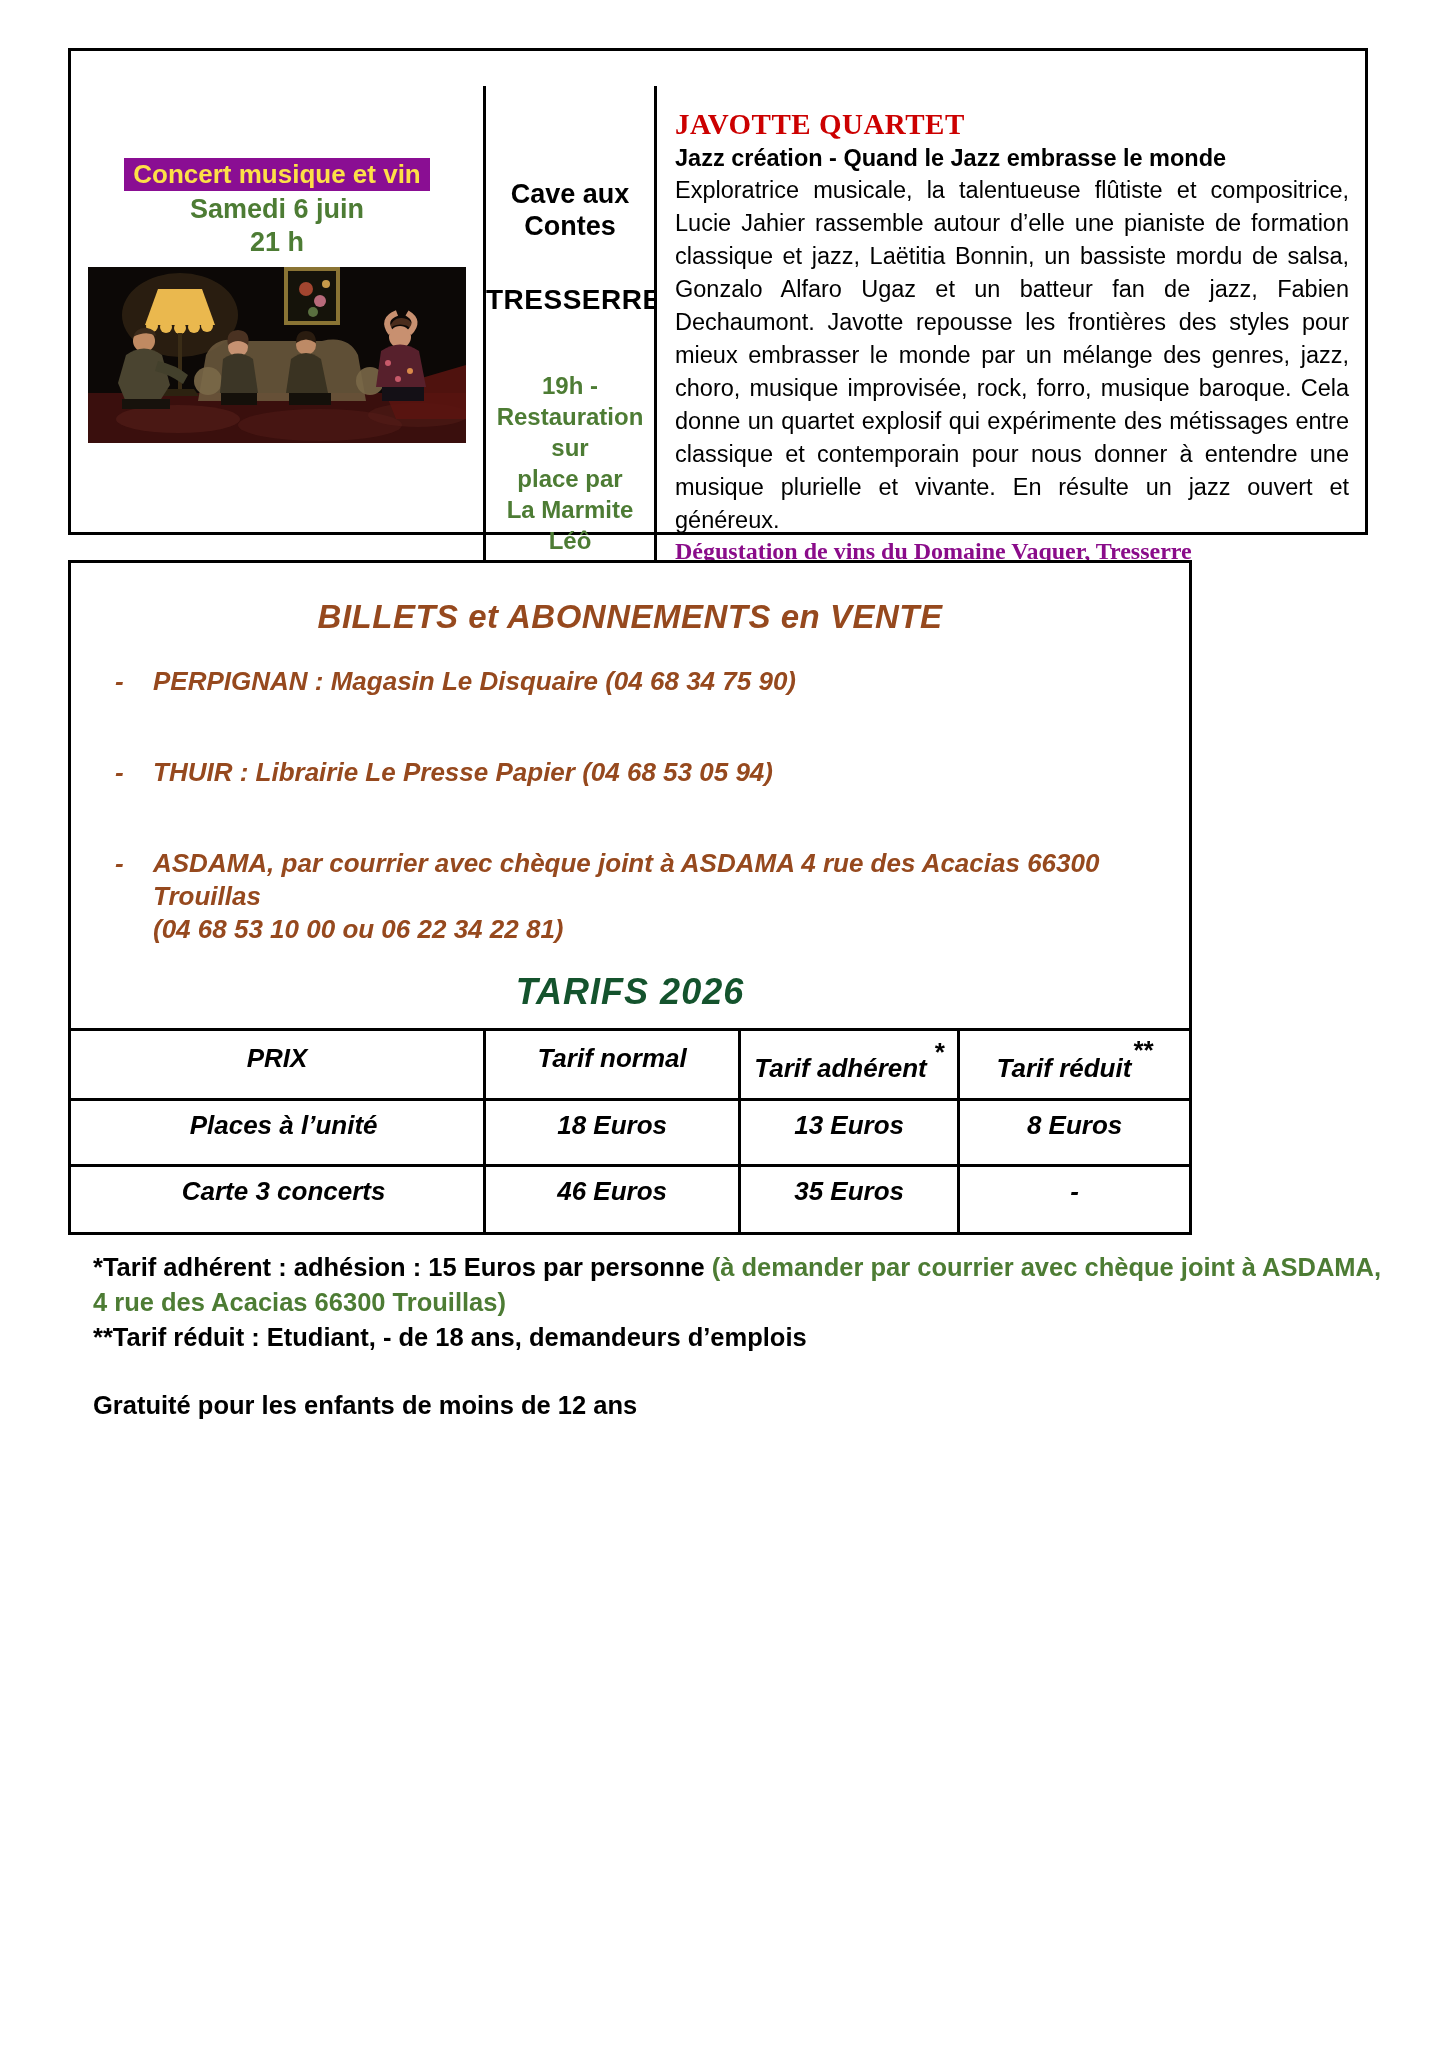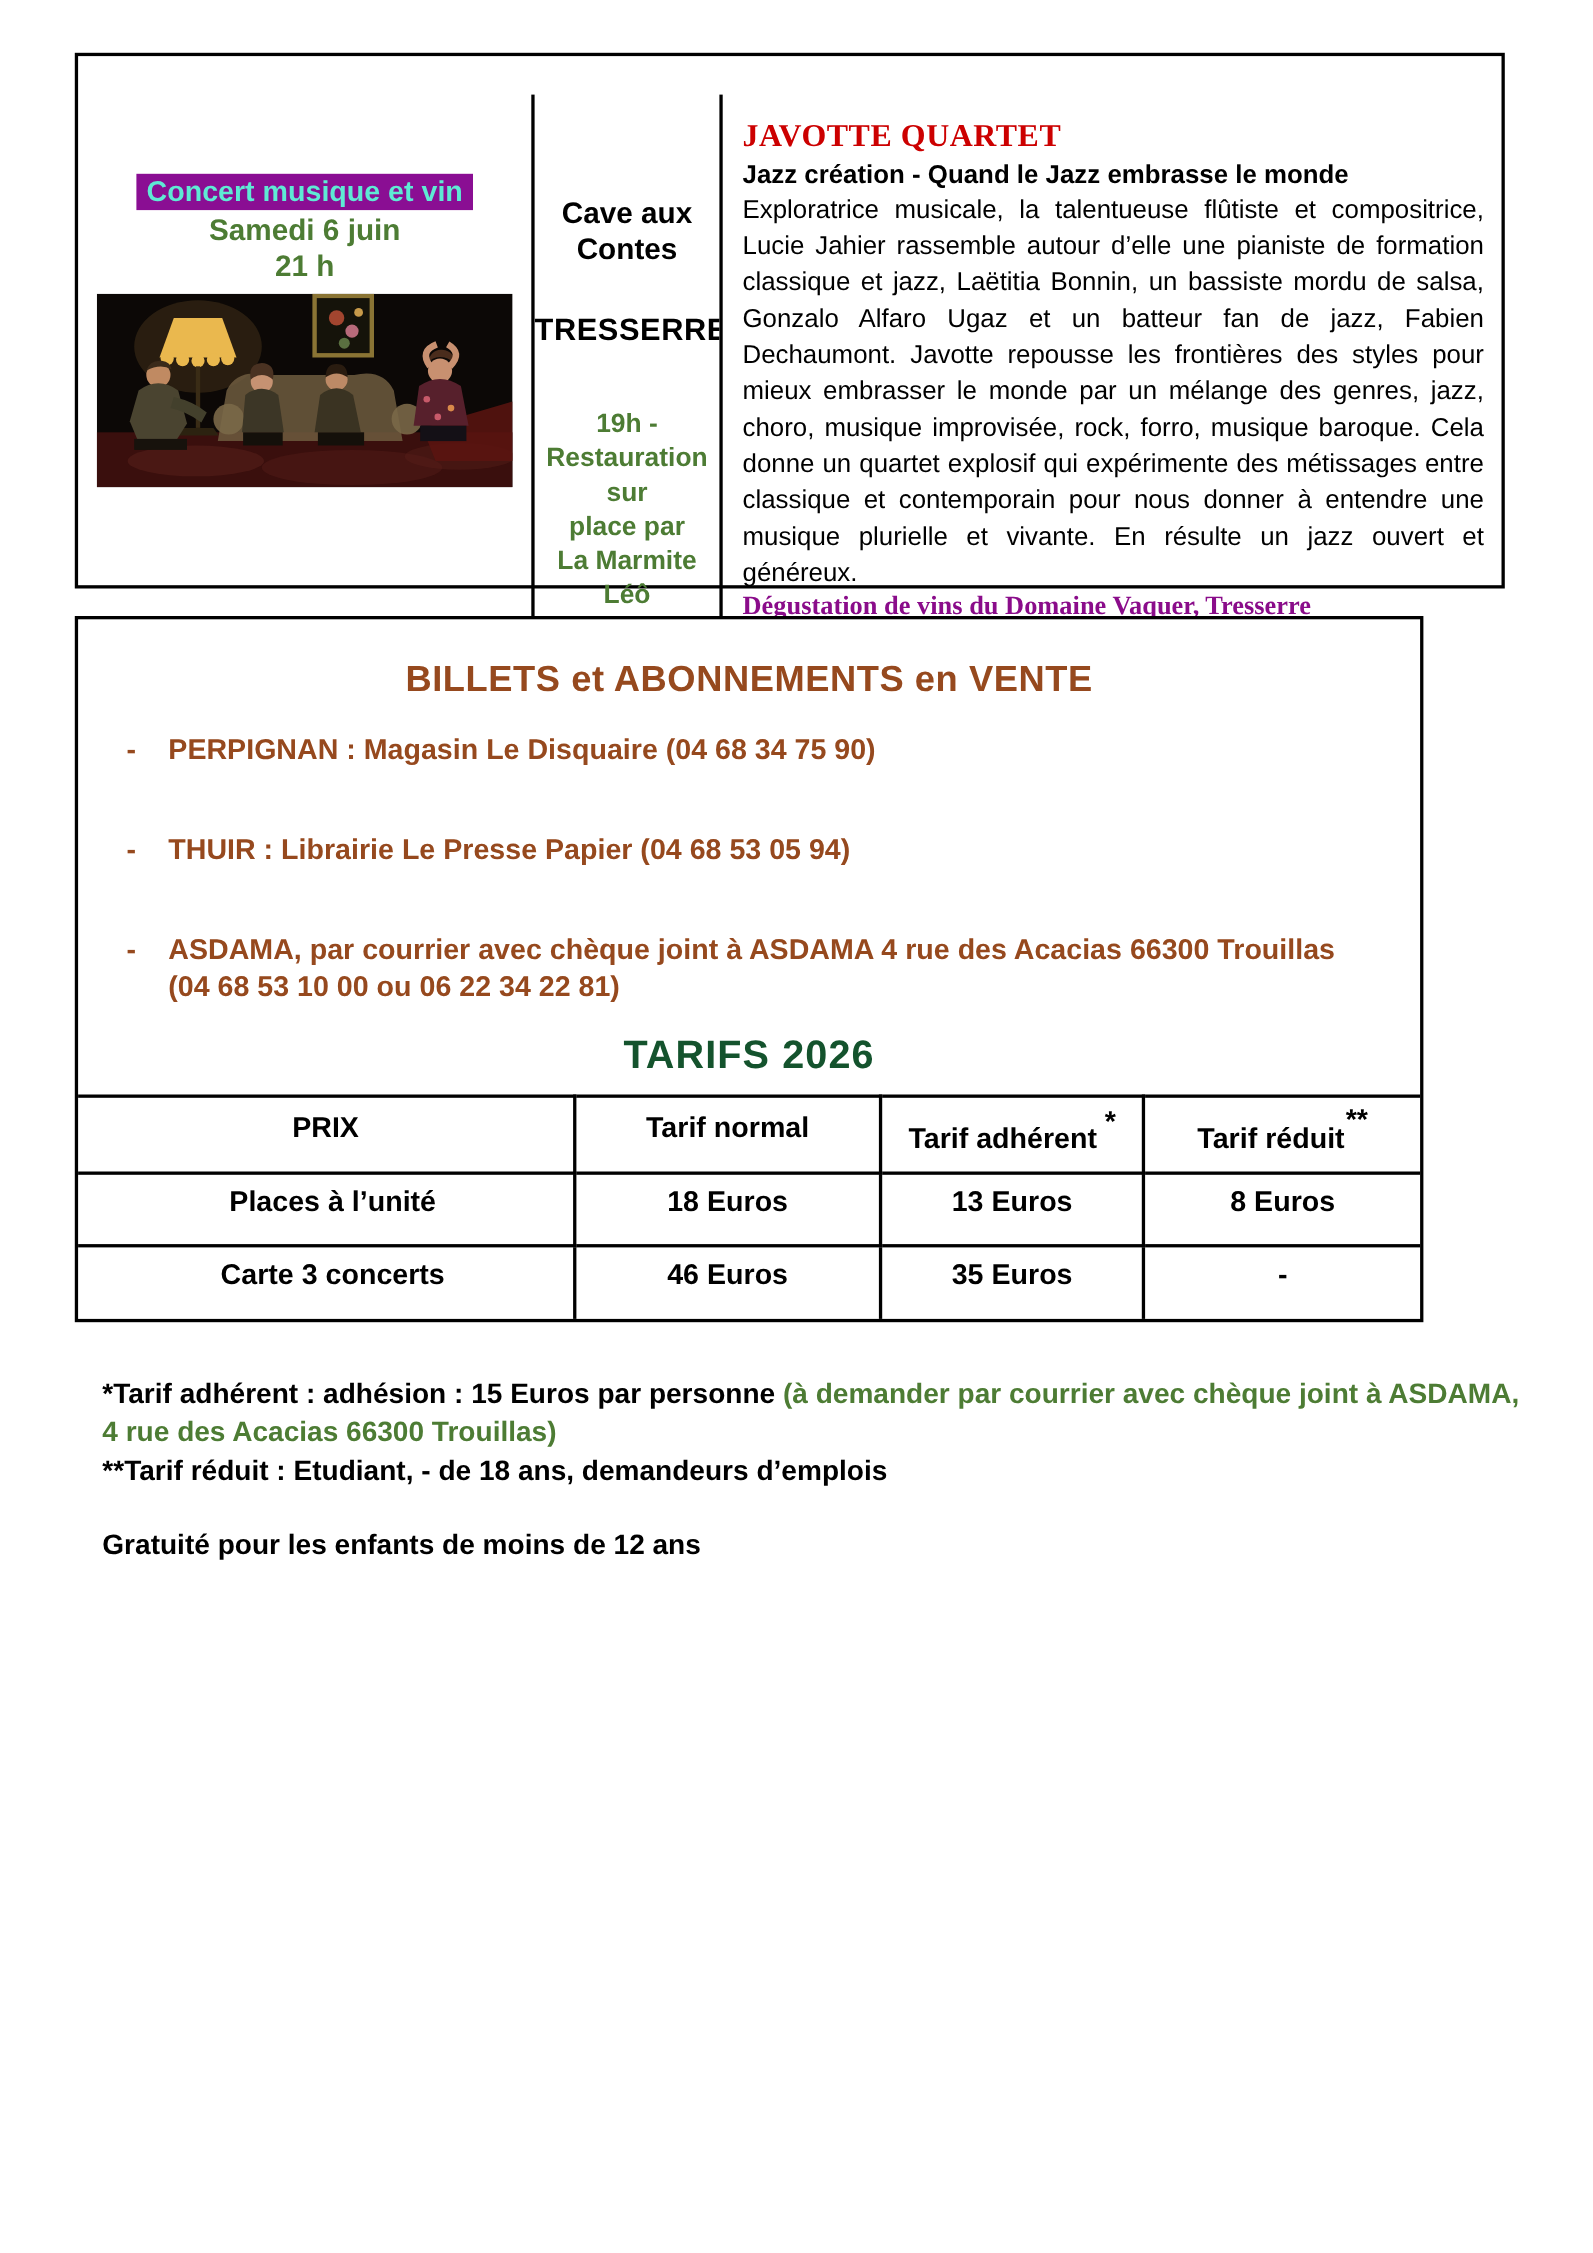--- a/index.html
+++ b/index.html
@@ -11,40 +11,40 @@
   
   .t1 {
     position:absolute; left:68px; top:48px; width:1300px; height:487px;
     border:3px solid #000; box-sizing:border-box; display:flex; background:#fff;
   }
   .t1-col { box-sizing:border-box; height:100%; overflow:hidden;margin-top:35px; }
   .t1-c1 { width:415px; border-right:3px solid #000; text-align:center; padding-top:72px; }
   .t1-c2 { width:171px; border-right:3px solid #000; text-align:center; padding-top:92px; }
   .t1-c3 { flex:1; padding:22px 16px 8px 18px; display:flex; flex-direction:column; }
 
-  .tag { display:inline-block; background:#8a0e93; color:#5eead4; font-weight:bold;
+  .tag { display:inline-block; background:#8a0e93; color:#fde047; font-weight:bold;
          font-size:26px; line-height:33px; padding:0 9px; }
   .gdate { color:#4d7c34; font-weight:bold; font-size:27px; line-height:30px; margin-top:3px; }
   .photo-wrap { margin-top:10px; }
 
   .venue { font-weight:bold; font-size:27px; line-height:32px; }
   .city  { font-weight:bold; font-size:28px; margin-top:42px; letter-spacing:0.5px; }
   .vinfo { color:#4d7c34; font-weight:bold; font-size:24px; line-height:31px; margin-top:54px; }
 
   .artist { font-family:"Liberation Serif", serif; color:#cc0000; font-weight:bold;
             font-size:29px; line-height:32px; letter-spacing:0.5px; }
   .subtitle { font-weight:bold; font-size:23.5px; line-height:30px; margin-top:3px; }
   .desc { font-size:23.5px; line-height:33px; text-align:justify; margin-top:1px; flex:1; }
   .tasting { font-family:"Liberation Serif", serif; color:#8a0c8a; font-weight:bold;
              font-size:24px; line-height:28px; }
 
   
   .box2 {
-    position:absolute; left:68px; top:560px; width:1226px;
-    border:3px solid #000; box-sizing:border-box; background:#fff;
+    position:absolute; left:68px; top:560px; width:1124px;
+    border:3px solid #000; box-sizing:border-box; background:#fff;font-style:italic;
   }
   .b2-title { text-align:center; color:#96491e; font-weight:bold; font-size:33px;
               line-height:40px; margin-top:34px; letter-spacing:0.5px; }
   .outlets { margin-top:28px; }
   .outlet { display:flex; padding-left:44px; color:#96491e; font-weight:bold;
             font-size:26px; line-height:33px; margin-bottom:58px; }
   .outlet.last { margin-bottom:24px; }
   .outlet .dash { width:38px; flex:none; }
   .tarifs-title { text-align:center; color:#14532d; font-weight:bold; font-size:36px;
                   line-height:44px; margin:6px 0 14px; letter-spacing:1px; }

